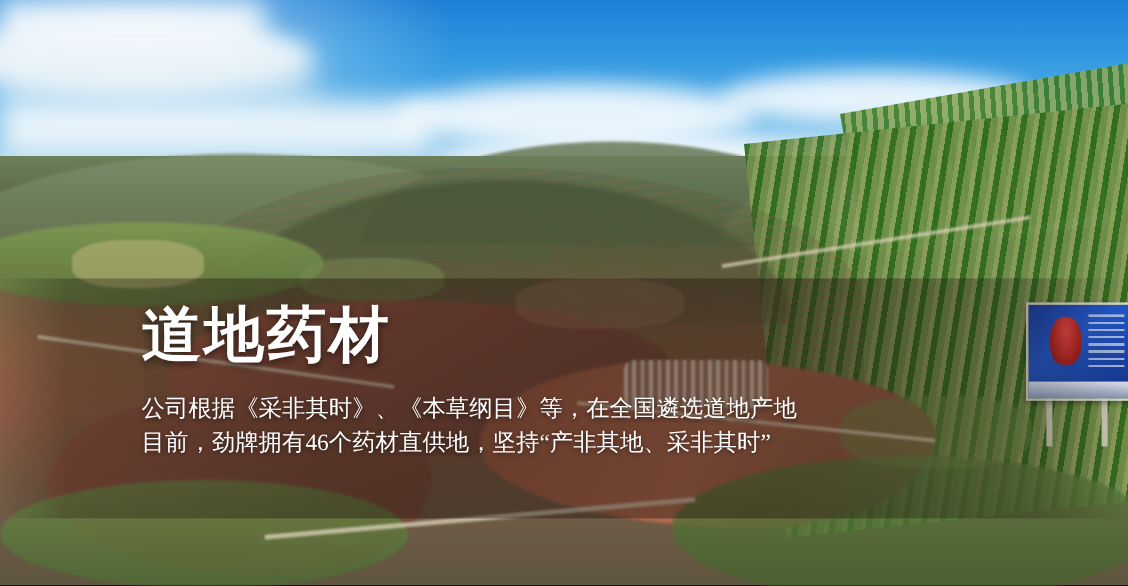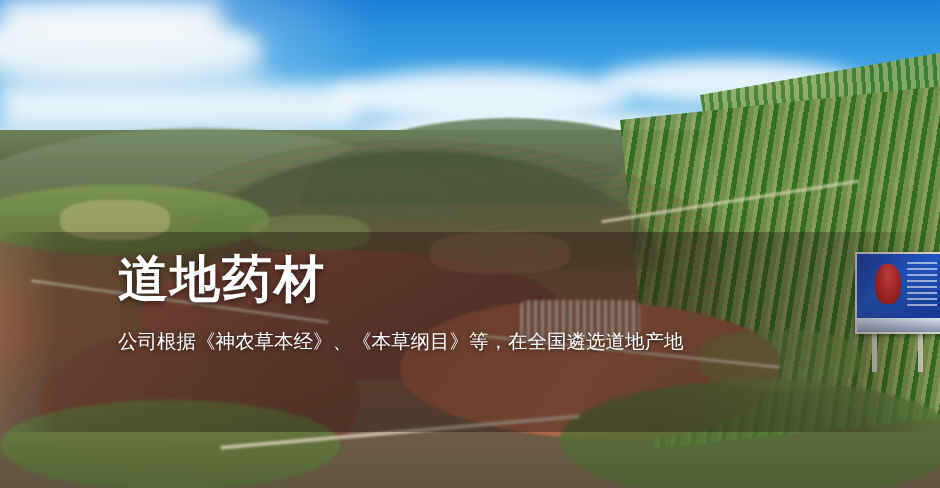--- a/index.html
+++ b/index.html
@@ -289,16 +289,17 @@
     <div class="bb-figure"></div>
     <div class="bb-text"></div>
     <div class="bb-foot"></div>
   </div>
 
   <div class="overlay"></div>
 
   <div class="headline">道地药材</div>
 
   <div class="body-copy">
-    <div>公司根据《神农草本经》、《本草纲目》等，在全国遴选道地产地</div>
+    <div>公司根据《采非其时》、《本草纲目》等，在全国遴选道地产地</div>
+    <div>目前，劲牌拥有46个药材直供地，坚持“产非其地、采非其时”</div>
   </div>
 
 </div>
 
 </body></html>

